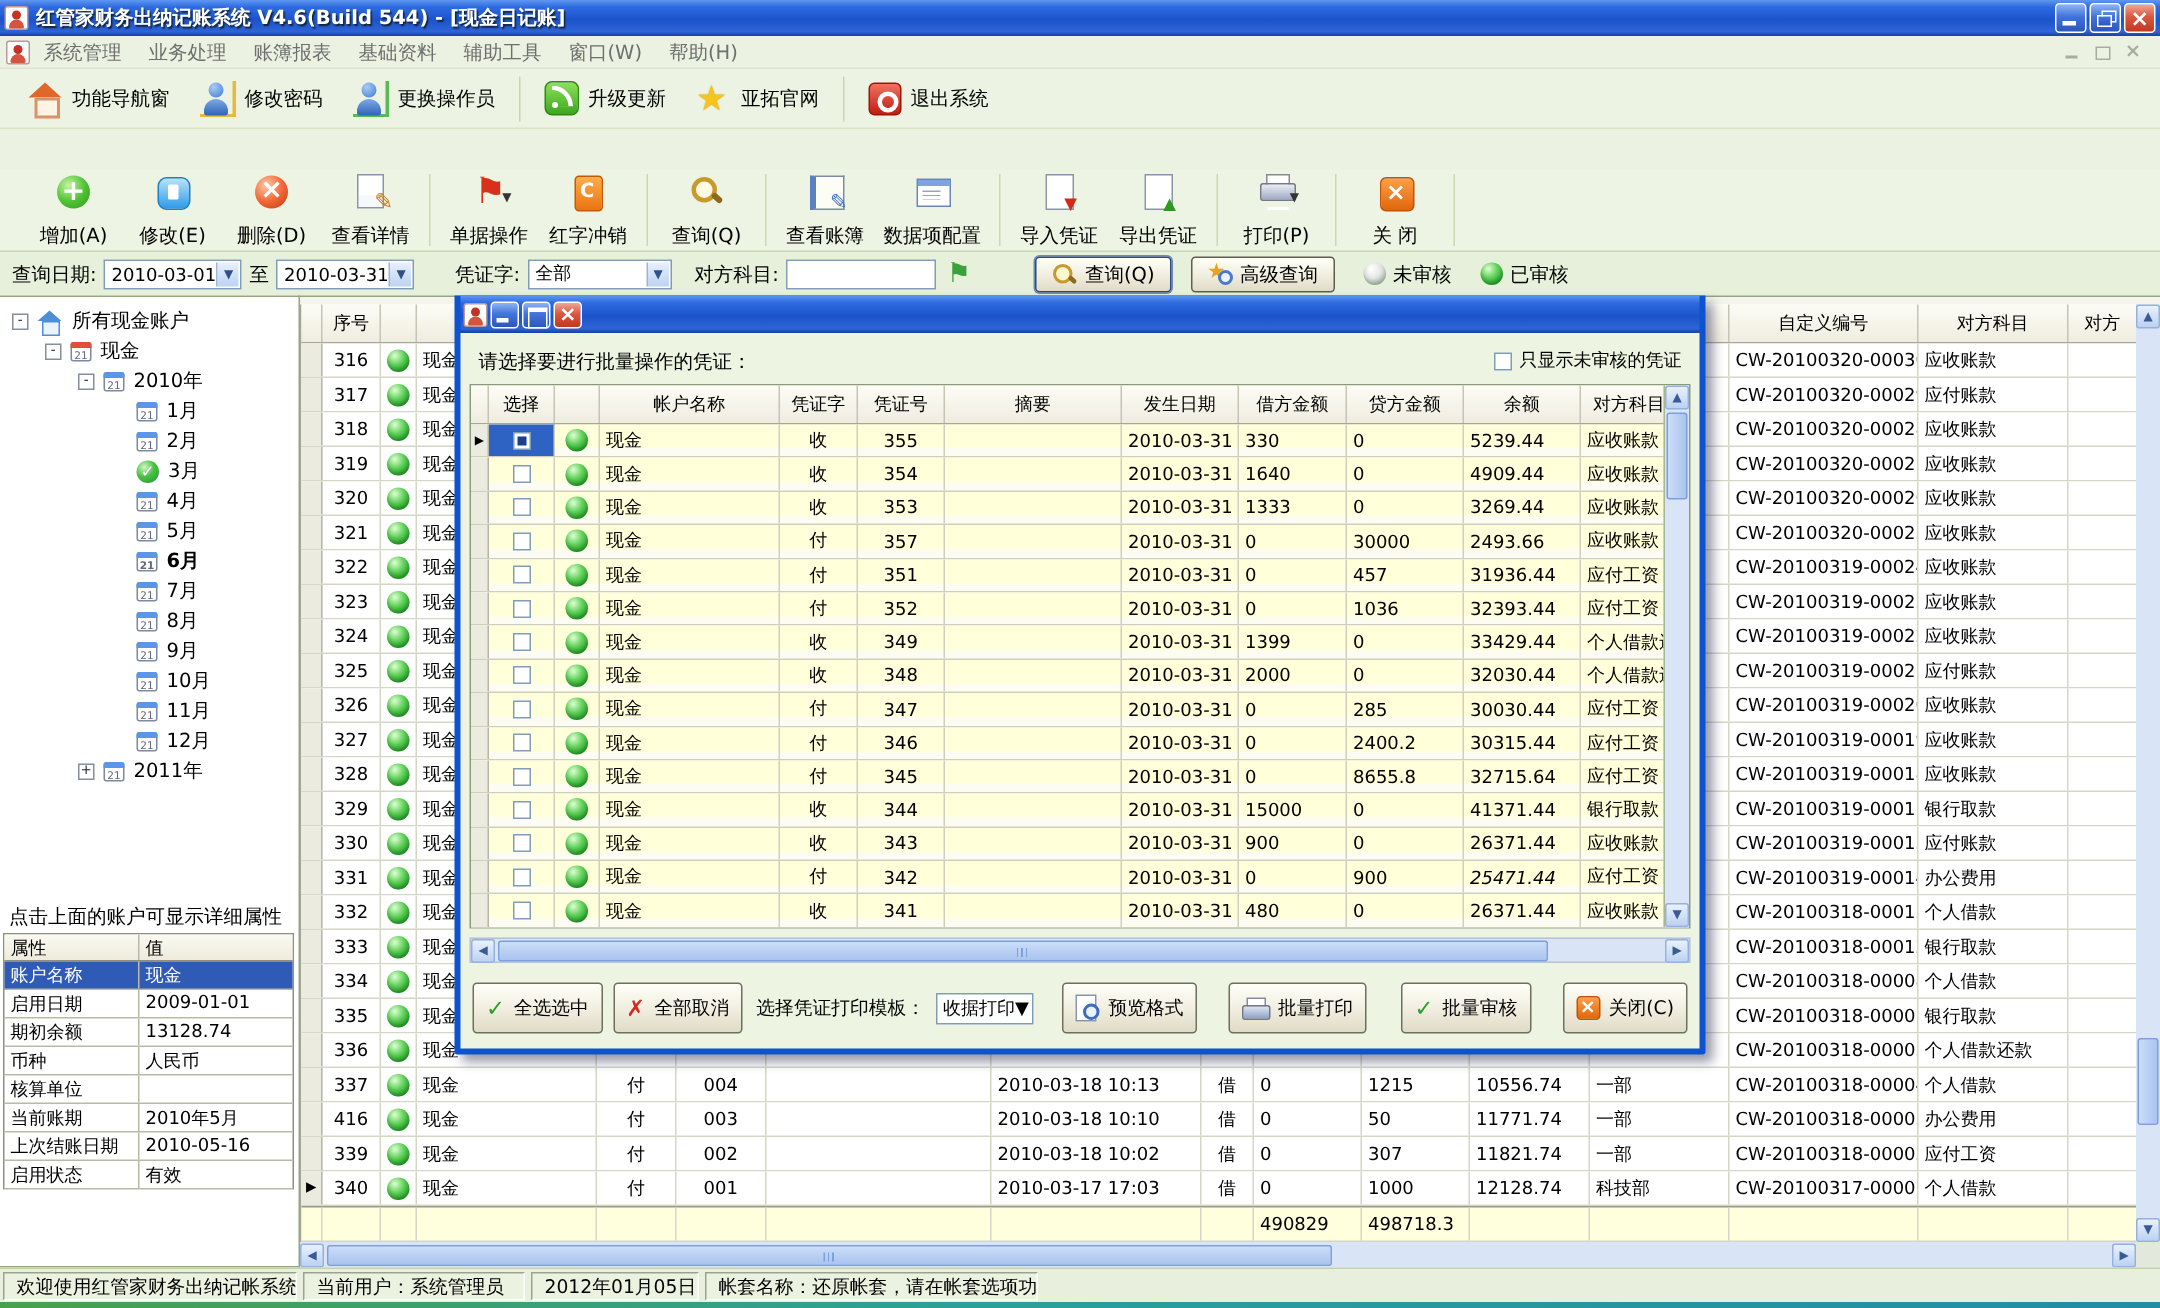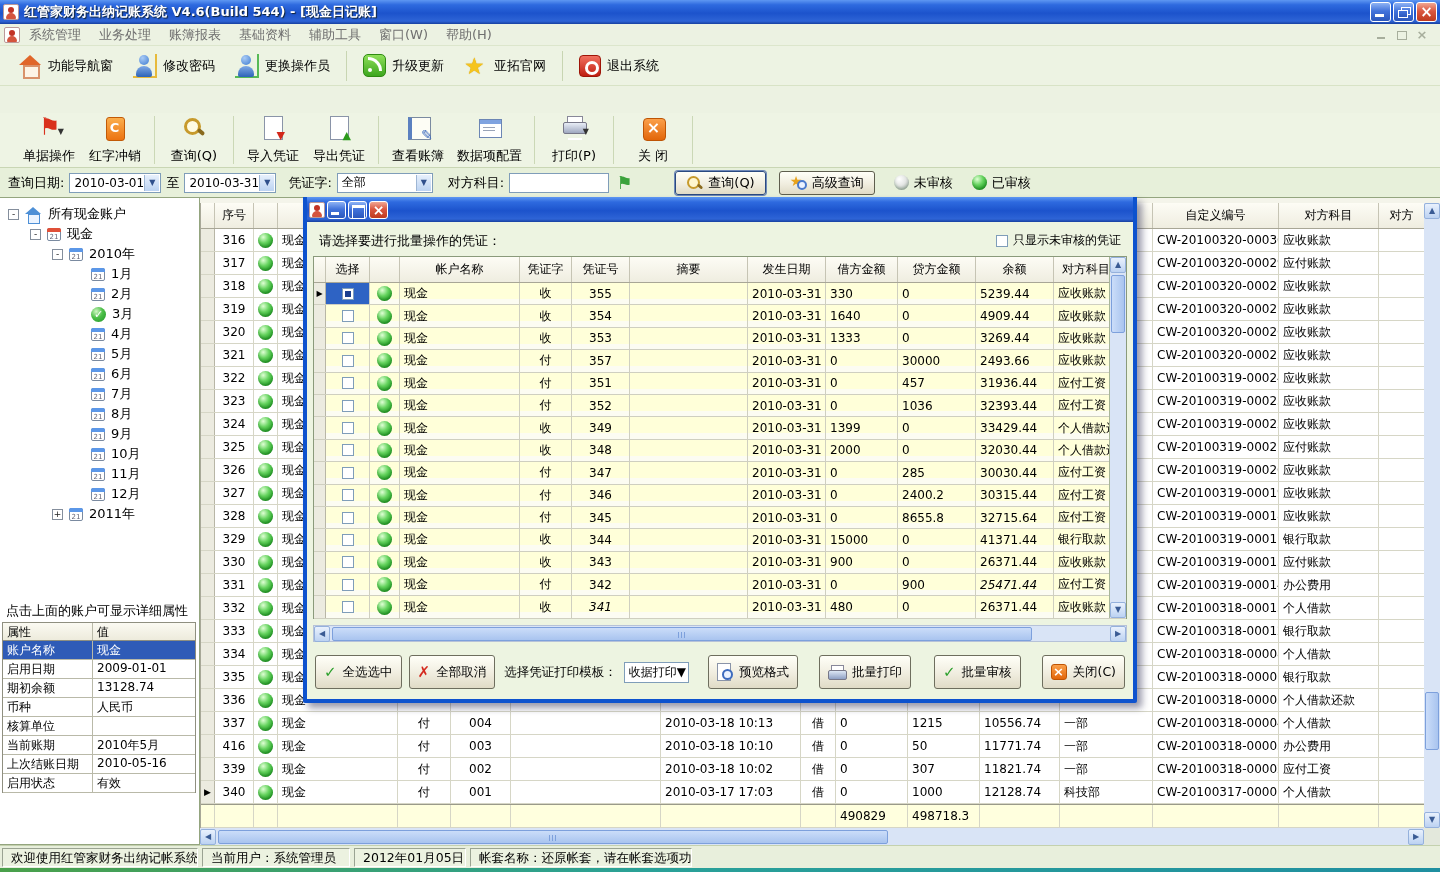--- a/index.html
+++ b/index.html
@@ -265,52 +265,70 @@
       <div class="tb1-btn">
         <span class="ic1 ic-exit"></span>
         <span class="tb1-label">退出系统</span>
       </div>
     </div>
 
 
   <div class="toolbar2" id="tb2-groups">
       <div class="tb2-group">
         <div class="tb2-btn">
+          <span style="position: relative;"><span class="ic2 ic2-add"></span></span>
+          <span class="tb2-label">增加(A)</span>
+        </div>
+        <div class="tb2-btn">
+          <span style="position: relative;"><span class="ic2 ic2-edit"></span></span>
+          <span class="tb2-label">修改(E)</span>
+        </div>
+        <div class="tb2-btn">
+          <span style="position: relative;"><span class="ic2 ic2-delete"></span></span>
+          <span class="tb2-label">删除(D)</span>
+        </div>
+        <div class="tb2-btn">
+          <span style="position: relative;"><span class="ic2 ic2-detail"></span></span>
+          <span class="tb2-label">查看详情</span>
+        </div>
+      </div>
+      <div class="tb2-group">
+        <div class="tb2-btn">
           <span style="position: relative;"><span class="ic2 ic2-flag"></span><span class="dd">▼</span></span>
           <span class="tb2-label">单据操作</span>
         </div>
         <div class="tb2-btn">
           <span style="position: relative;"><span class="ic2 ic2-redchar"></span></span>
           <span class="tb2-label">红字冲销</span>
         </div>
       </div>
       <div class="tb2-group">
         <div class="tb2-btn">
           <span style="position: relative;"><span class="ic2 ic2-search"></span></span>
           <span class="tb2-label">查询(Q)</span>
         </div>
       </div>
       <div class="tb2-group">
         <div class="tb2-btn">
+          <span style="position: relative;"><span class="ic2 ic2-book"></span></span>
+          <span class="tb2-label">查看账簿</span>
+        </div>
+        <div class="tb2-btn">
+          <span style="position: relative;"><span class="ic2 ic2-config"></span></span>
+          <span class="tb2-label">数据项配置</span>
+        </div>
+      </div>
+      <div class="tb2-group">
+        <div class="tb2-btn">
           <span style="position: relative;"><span class="ic2 ic2-import"></span></span>
           <span class="tb2-label">导入凭证</span>
         </div>
         <div class="tb2-btn">
           <span style="position: relative;"><span class="ic2 ic2-export"></span></span>
           <span class="tb2-label">导出凭证</span>
-        </div>
-      </div>
-      <div class="tb2-group">
-        <div class="tb2-btn">
-          <span style="position: relative;"><span class="ic2 ic2-book"></span></span>
-          <span class="tb2-label">查看账簿</span>
-        </div>
-        <div class="tb2-btn">
-          <span style="position: relative;"><span class="ic2 ic2-config"></span></span>
-          <span class="tb2-label">数据项配置</span>
         </div>
       </div>
       <div class="tb2-group">
         <div class="tb2-btn">
           <span style="position: relative;"><span class="ic2 ic2-print"></span><span class="dd">▼</span></span>
           <span class="tb2-label">打印(P)</span>
         </div>
       </div>
       <div class="tb2-group">
         <div class="tb2-btn">
@@ -324,21 +342,21 @@
     <span class="qlabel">查询日期:</span>
     <span class="combo" style="width:92px">
       <span>2010-03-01</span>
       <span class="carr">▼</span>
     </span>
     <span class="qlabel">至</span>
     <span class="combo" style="width:92px">
       <span>2010-03-31</span>
       <span class="carr">▼</span>
     </span>
-    <span class="qlabel" style="margin-left:7px">凭证字:</span>
+    <span class="qlabel" style="margin-left:22px">凭证字:</span>
     <span class="combo" style="width:96px">
       <span>全部</span>
       <span class="carr">▼</span>
     </span>
     <span class="qlabel" style="margin-left:10px">对方科目:</span>
     <input class="qinput" value="" style="">
     <span class="flagg">⚑</span>
     <span class="qbtn default" style="margin-left:38px">
       <span class="qic-search"></span>
       <span>查询(Q)</span>
@@ -392,21 +410,21 @@
         <div class="tree-row" style="padding-left: 72px;">
           <span class="exp-sp"></span>
           <span class="cal"></span>
           <span class="tree-label">4月</span>
         </div>
         <div class="tree-row" style="padding-left: 72px;">
           <span class="exp-sp"></span>
           <span class="cal"></span>
           <span class="tree-label">5月</span>
         </div>
-        <div class="tree-row" style="padding-left: 72px;">
+        <div class="tree-row" style="padding-left: 72px; font-weight: bold;">
           <span class="exp-sp"></span>
           <span class="cal"></span>
           <span class="tree-label">6月</span>
         </div>
         <div class="tree-row" style="padding-left: 72px;">
           <span class="exp-sp"></span>
           <span class="cal"></span>
           <span class="tree-label">7月</span>
         </div>
         <div class="tree-row" style="padding-left: 72px;">
@@ -1319,21 +1337,21 @@
             <div class="dlg-row">
               <div class="dcell dc-sel" style="width: 12px;"></div>
               <div class="dcell dc-check" style="width: 44px;">
                 <span class="cbx"></span>
               </div>
               <div class="dcell dc-dot" style="width: 30px;">
                 <span class="sphere"></span>
               </div>
               <div class="dcell dc-account" style="width: 120px;">现金</div>
               <div class="dcell dc-vtype" style="width: 52px;">收</div>
-              <div class="dcell dc-vno" style="width: 58px; font-style: italic;">341</div>
+              <div class="dcell dc-vno" style="width: 58px;">341</div>
               <div class="dcell dc-summary" style="width: 118px;"></div>
               <div class="dcell dc-date" style="width: 78px;">2010-03-31</div>
               <div class="dcell dc-debit" style="width: 72px;">480</div>
               <div class="dcell dc-credit" style="width: 78px;">0</div>
               <div class="dcell dc-balance" style="width: 78px;">26371.44</div>
               <div class="dcell dc-counter" style="width: 65px;">应收账款</div>
             </div>
           </div>
         <div class="dvscroll">
           <div class="sbbtn" style="position:absolute;top:0;left:0">▲</div>

